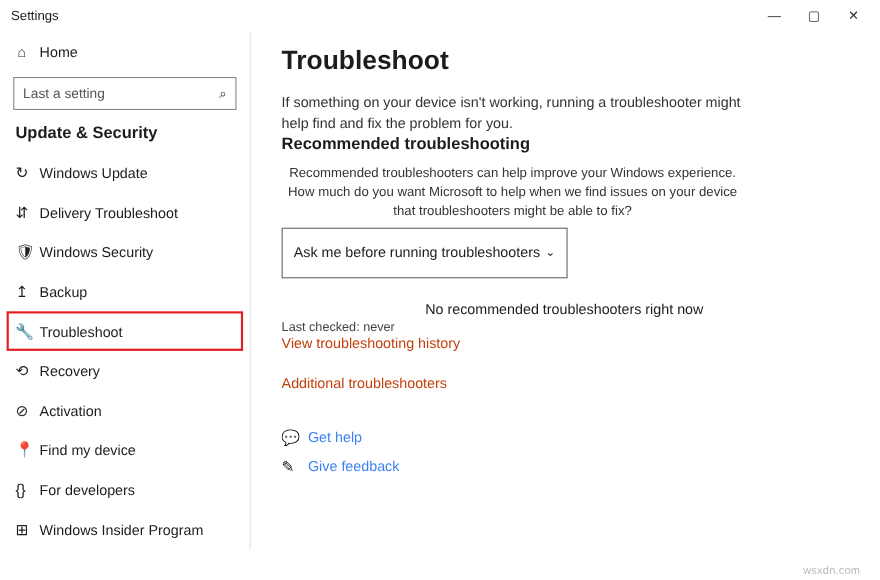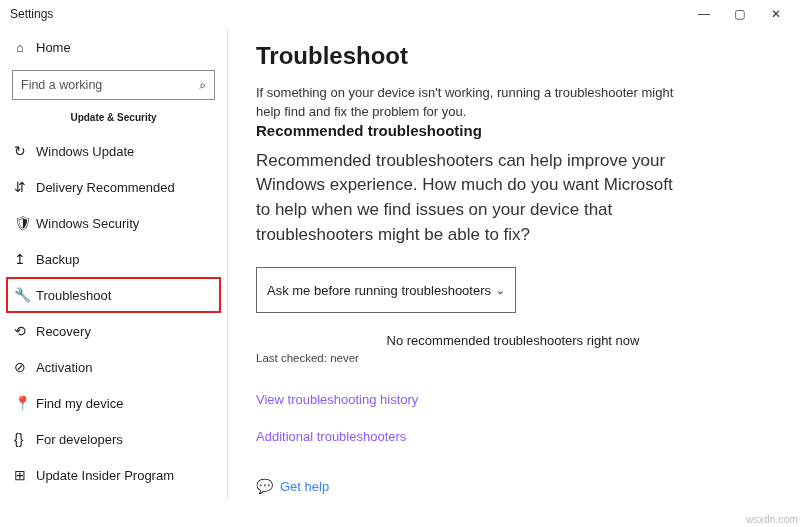--- a/index.html
+++ b/index.html
@@ -57,24 +57,23 @@
     display: flex;
     align-items: center;
     padding: 0 8px;
     font-size: 12.5px;
     color: #555;
     background: #fff;
   }
   .search-box .placeholder { flex: 1; }
   .search-box .sicon { font-size: 12px; color: #333; }
   .section-label {
-    font-size: 10px;
+    font-size: 15px;
     font-weight: 600;
     padding: 2px 14px 10px 14px;
-    text-align: center;
   }
   .nav-item {
     display: flex;
     align-items: center;
     height: 36px;
     padding: 0 14px;
     font-size: 13px;
     color: #1c1c1c;
     position: relative;
   }
@@ -112,25 +111,26 @@
     color: #333;
     line-height: 1.45;
     max-width: 420px;
   }
   h2.subhead {
     font-size: 15px;
     font-weight: 600;
     margin-bottom: 10px;
   }
   .rec-desc {
-    font-size: 17px;
+    font-size: 12px;
     color: #333;
     line-height: 1.45;
     max-width: 420px;
-    margin-bottom: 20px;
+    margin-bottom: 6px;
+    text-align: center;
   }
   .dropdown {
     border: 1px solid #666;
     height: 46px;
     width: 260px;
     display: flex;
     align-items: center;
     padding: 16px 10px;
     font-size: 13px;
     margin-bottom: 20px;
@@ -139,44 +139,43 @@
   .dropdown .ddlabel { flex: 1; }
   .dropdown .chev { font-size: 11px; color: #333; }
   .status-line {
     font-size: 13px;
     margin-bottom: 4px;
     text-align: center;
   }
   .last-checked {
     font-size: 11.5px;
     color: #444;
-    margin-bottom: 28px;
   }
   .link-block {
     font-size: 13px;
-    color: #8b5cf6;
+    color: #c2410c;
     margin-bottom: 16px;
     display: inline-block;
   }
   .help-row {
     display: flex;
     align-items: center;
     font-size: 13px;
     margin-bottom: 10px;
   }
   .help-row .hicon {
     width: 24px;
     color: #222;
     font-size: 14px;
   }
   .help-row .hlink { color: #3b82f6; }
   .watermark {
     position: absolute;
     bottom: 2px;
-    right: 2px;
+    right: 18px;
     font-size: 10px;
     color: #b8b8b8;
     letter-spacing: .2px;
   }
 </style>
 </head>
 <body>
 
 <div class="titlebar">
   <span>Settings</span>
@@ -188,32 +187,32 @@
   </div>
 </div>
 
 <div class="content-area">
   <div class="sidebar">
     <div class="home-row">
       <span class="icon">⌂</span>
       <span>Home</span>
     </div>
     <div class="search-box">
-      <span class="placeholder">Find a working</span>
+      <span class="placeholder">Last a setting</span>
       <span class="sicon">⌕</span>
     </div>
     <div class="section-label">Update &amp; Security</div>
 
     <div class="nav-item">
       <span class="icon">↻</span>
       <span>Windows Update</span>
     </div>
     <div class="nav-item">
       <span class="icon">⇵</span>
-      <span>Delivery Recommended</span>
+      <span>Delivery Troubleshoot</span>
     </div>
     <div class="nav-item">
       <span class="icon">🛡</span>
       <span>Windows Security</span>
     </div>
     <div class="nav-item">
       <span class="icon">↥</span>
       <span>Backup</span>
     </div>
     <div class="nav-item selected">
@@ -232,21 +231,21 @@
     <div class="nav-item">
       <span class="icon">📍</span>
       <span>Find my device</span>
     </div>
     <div class="nav-item">
       <span class="icon">{}</span>
       <span>For developers</span>
     </div>
     <div class="nav-item">
       <span class="icon">⊞</span>
-      <span>Update Insider Program</span>
+      <span>Windows Insider Program</span>
     </div>
   </div>
 
   <div class="main">
     <h1 class="page-title">Troubleshoot</h1>
     <p class="lead">If something on your device isn't working, running a troubleshooter might help find and fix the problem for you.</p>
 
     <h2 class="subhead">Recommended troubleshooting</h2>
     <p class="rec-desc">Recommended troubleshooters can help improve your Windows experience. How much do you want Microsoft to help when we find issues on your device that troubleshooters might be able to fix?</p>
 

